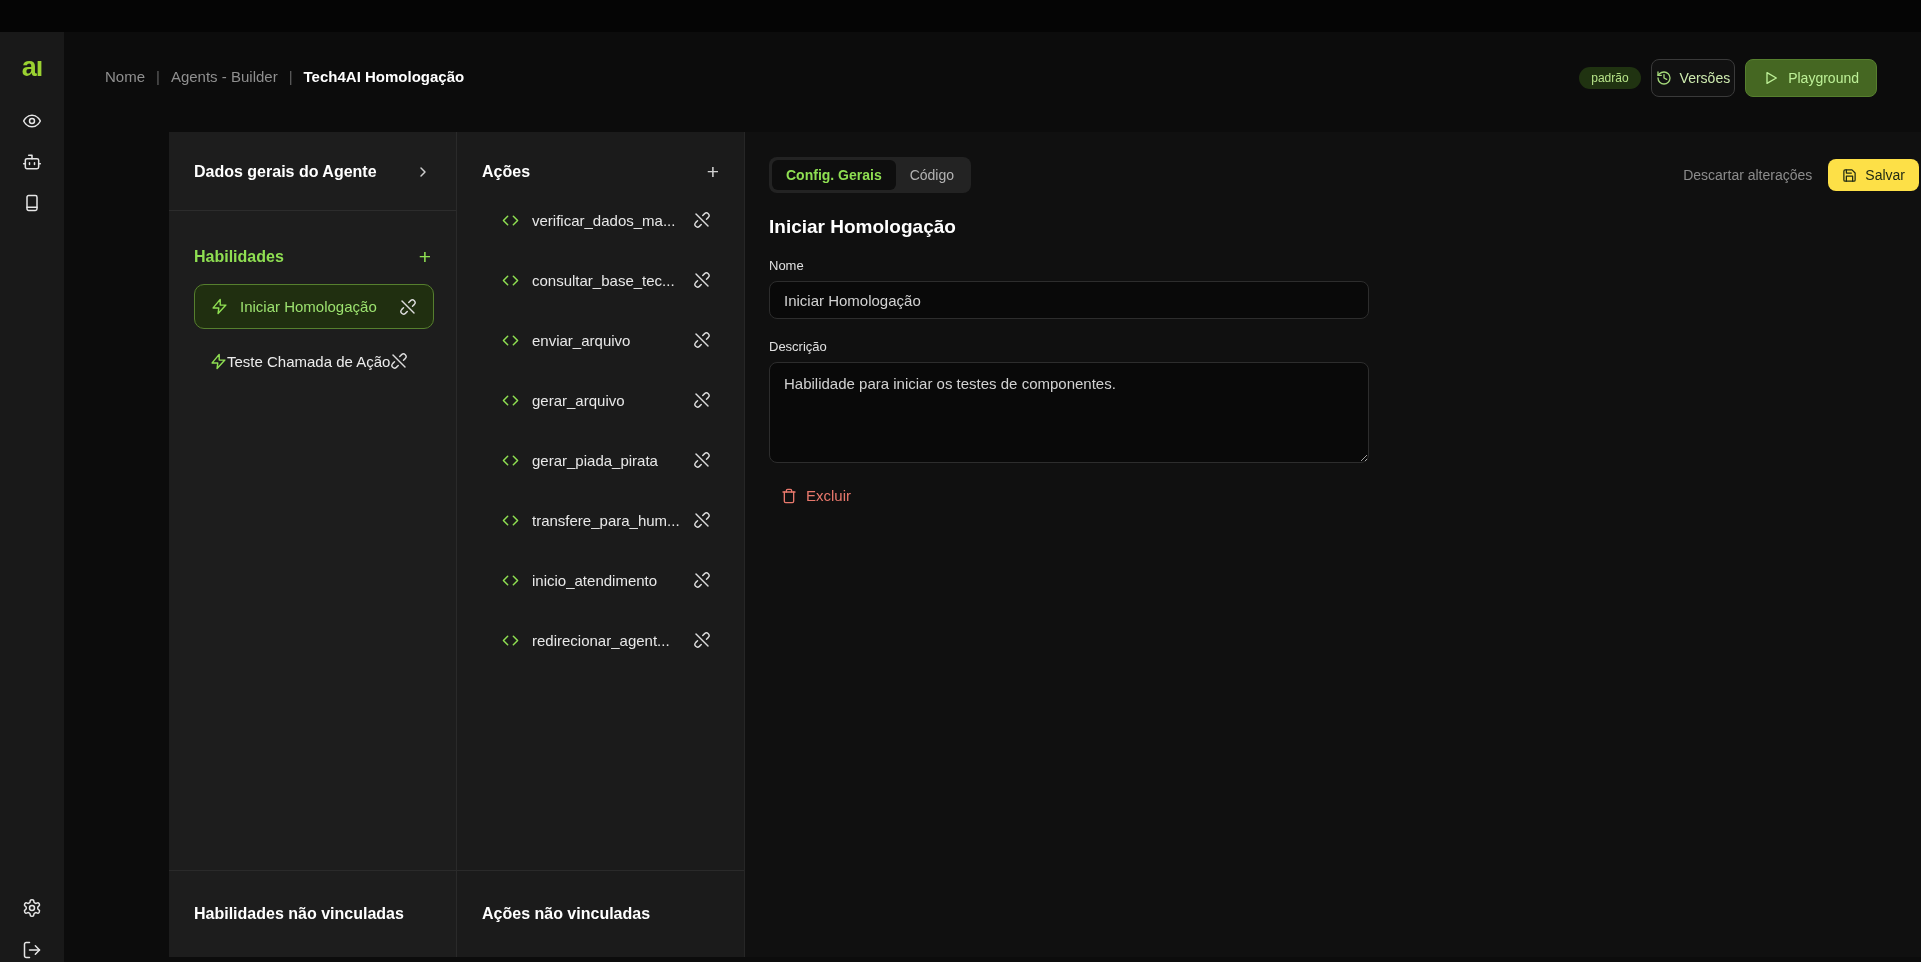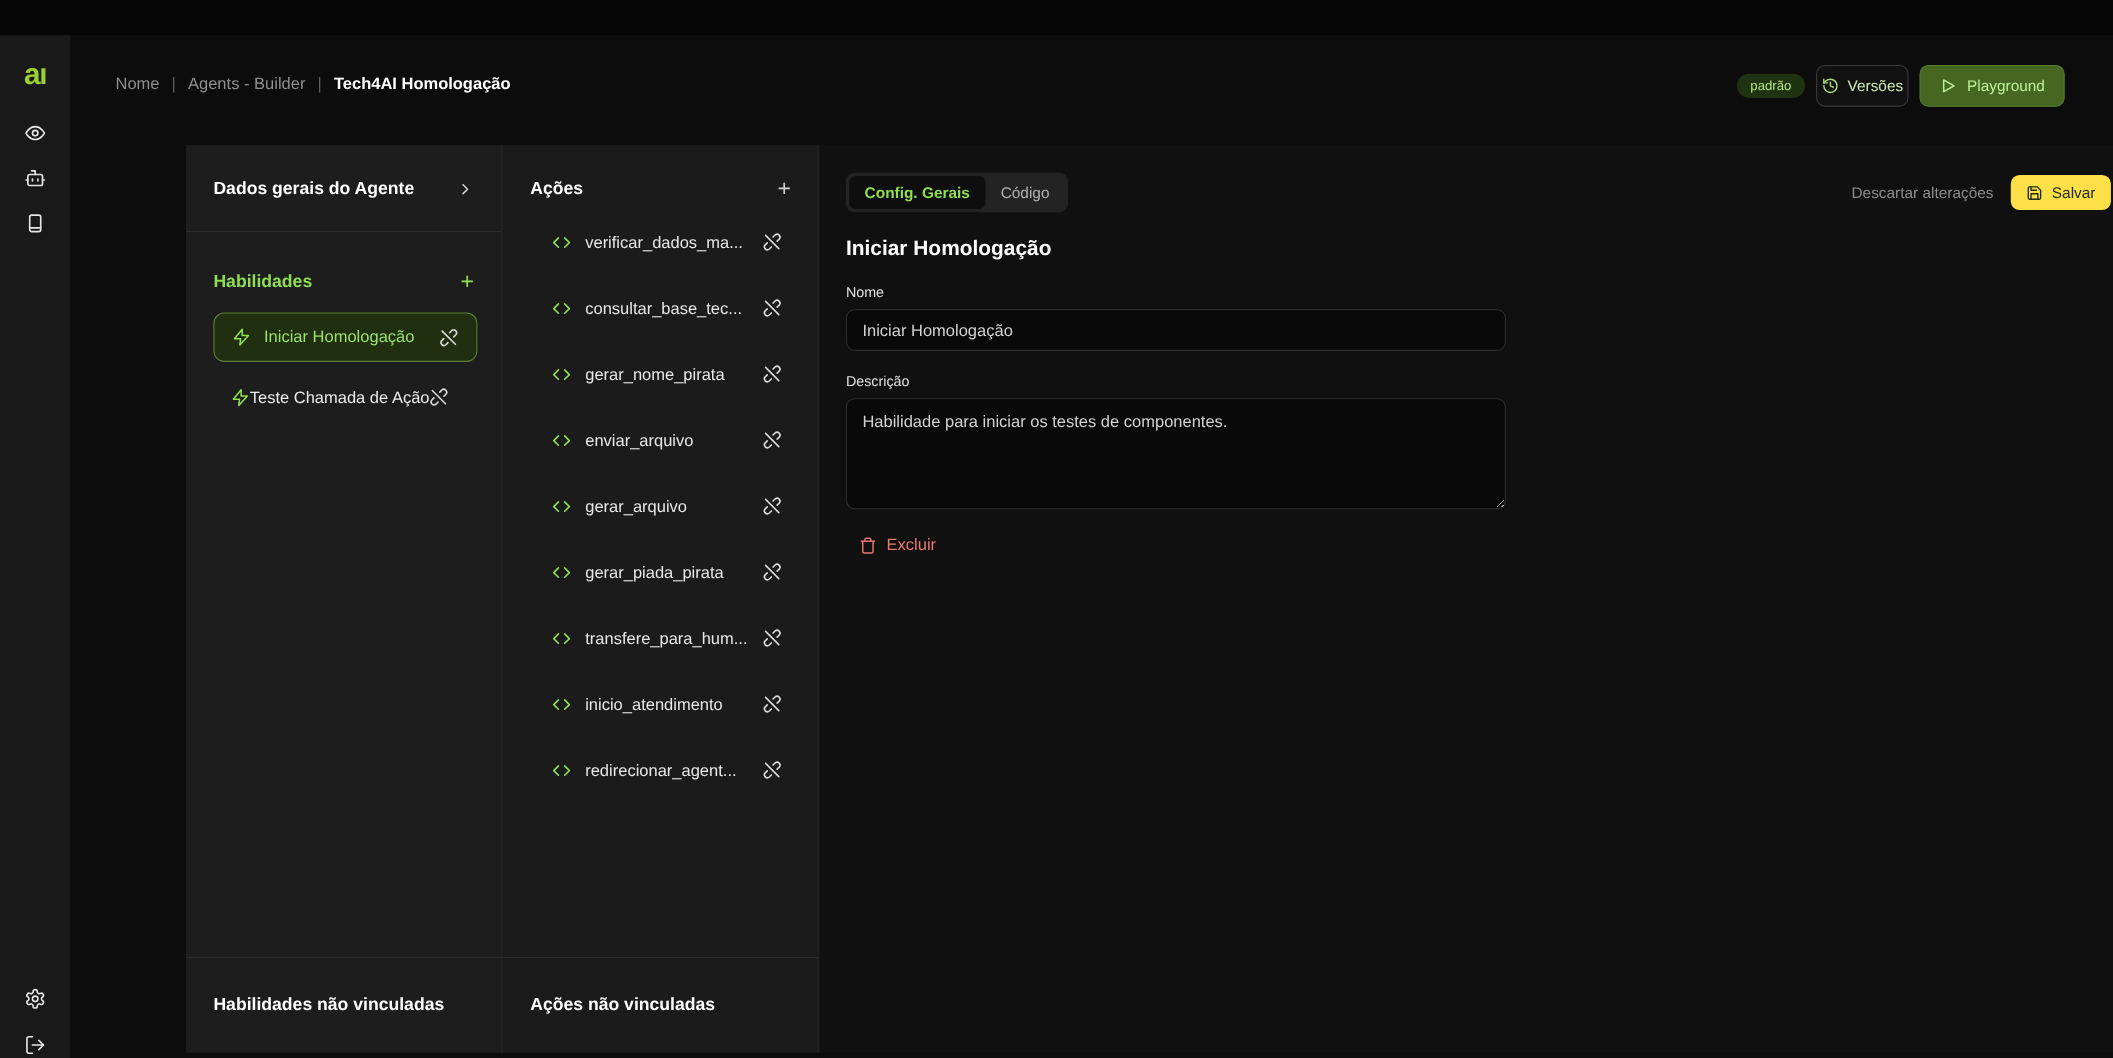--- a/index.html
+++ b/index.html
@@ -222,32 +222,20 @@
               <path d="M13 6l2.5-2.5a3.54 3.54 0 0 1 5 5L18 11"></path>
               <path d="M11 18l-2.5 2.5a3.54 3.54 0 0 1-5-5L6 13"></path>
               <line x1="4" y1="4" x2="20" y2="20"></line>
             </svg>
         </div>
         <div class="action-item">
           <svg class="code-ic" viewBox="0 0 24 24" fill="none" stroke="currentColor" stroke-width="2.1" stroke-linecap="round" stroke-linejoin="round">
               <polyline points="16 18 22 12 16 6"></polyline>
               <polyline points="8 6 2 12 8 18"></polyline>
             </svg>
-          <span class="lbl">gerar_nome_pirata</span>
-          <svg class="linkoff ml-auto" viewBox="0 0 24 24" fill="none" stroke="currentColor" stroke-width="1.9" stroke-linecap="round" stroke-linejoin="round">
-              <path d="M13 6l2.5-2.5a3.54 3.54 0 0 1 5 5L18 11"></path>
-              <path d="M11 18l-2.5 2.5a3.54 3.54 0 0 1-5-5L6 13"></path>
-              <line x1="4" y1="4" x2="20" y2="20"></line>
-            </svg>
-        </div>
-        <div class="action-item">
-          <svg class="code-ic" viewBox="0 0 24 24" fill="none" stroke="currentColor" stroke-width="2.1" stroke-linecap="round" stroke-linejoin="round">
-              <polyline points="16 18 22 12 16 6"></polyline>
-              <polyline points="8 6 2 12 8 18"></polyline>
-            </svg>
           <span class="lbl">enviar_arquivo</span>
           <svg class="linkoff ml-auto" viewBox="0 0 24 24" fill="none" stroke="currentColor" stroke-width="1.9" stroke-linecap="round" stroke-linejoin="round">
               <path d="M13 6l2.5-2.5a3.54 3.54 0 0 1 5 5L18 11"></path>
               <path d="M11 18l-2.5 2.5a3.54 3.54 0 0 1-5-5L6 13"></path>
               <line x1="4" y1="4" x2="20" y2="20"></line>
             </svg>
         </div>
         <div class="action-item">
           <svg class="code-ic" viewBox="0 0 24 24" fill="none" stroke="currentColor" stroke-width="2.1" stroke-linecap="round" stroke-linejoin="round">
               <polyline points="16 18 22 12 16 6"></polyline>

